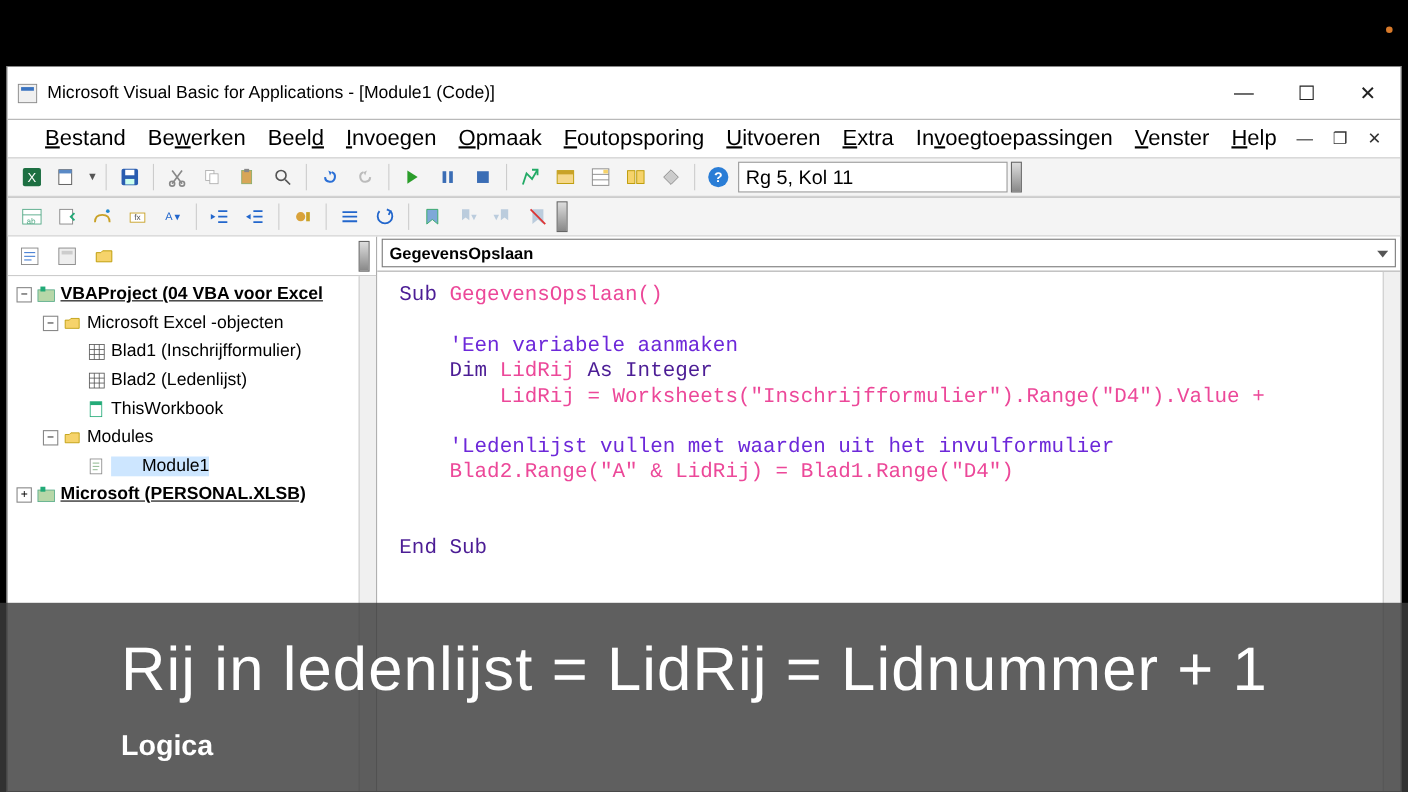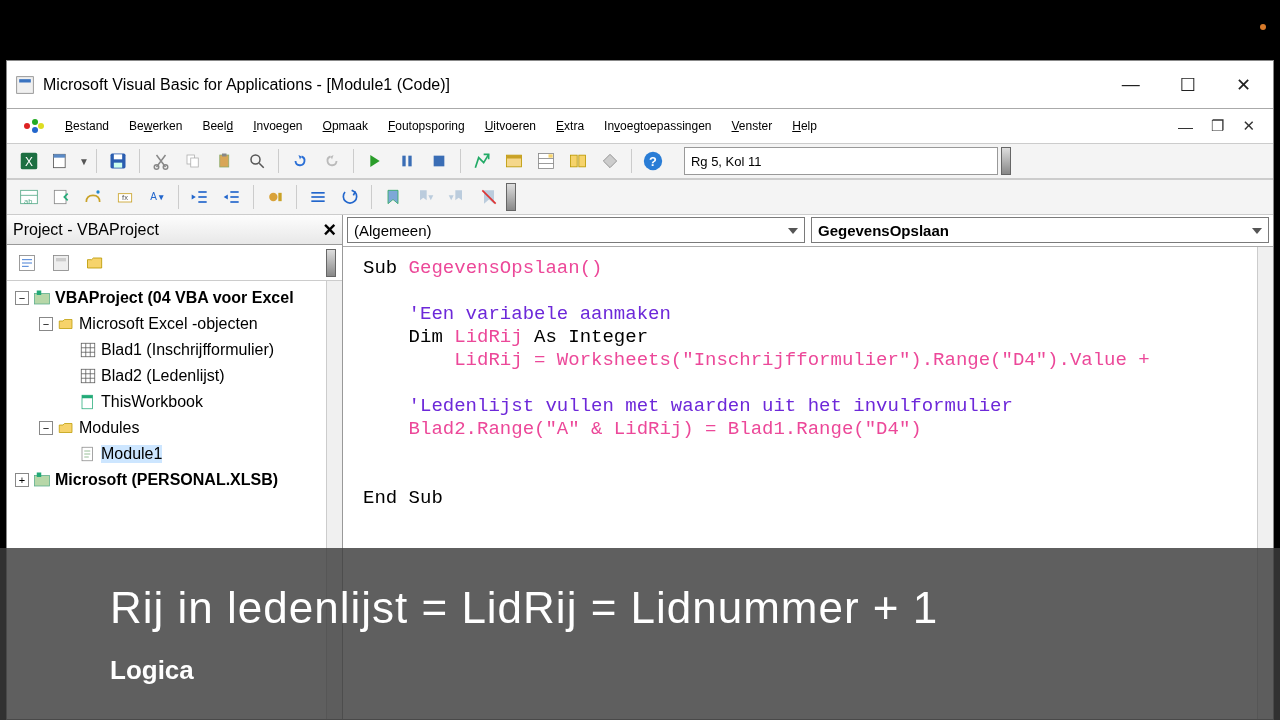--- a/index.html
+++ b/index.html
@@ -47,21 +47,21 @@
     display: flex;
     align-items: center;
     padding: 0 14px;
     background: #fff;
     gap: 8px;
   }
   .vba-logo {
     width: 24px; height: 24px;
     margin-right: 6px;
   }
-  .menu-item { font-size: 12px; color: #000; padding: 2px 6px; cursor: pointer; }
+  .menu-item { font-size: 20px; color: #000; padding: 2px 6px; cursor: pointer; }
   .menu-item .ul { text-decoration: underline; }
   .menubar-right { margin-left:auto; display:flex; gap:10px; align-items:center; }
   .mdi-btn { font-size:15px; cursor:pointer; padding:0 4px; color:#333;}
   .toolbar, .toolbar2 {
     height: 36px;
     display: flex;
     align-items: center;
     padding: 2px 8px;
     gap: 4px;
     background: #f4f4f4;
@@ -69,26 +69,26 @@
     border-bottom: 1px solid #ccc;
   }
   .tb-btn {
     width: 28px; height: 28px;
     display:flex; align-items:center; justify-content:center;
     cursor:pointer;
     border-radius:2px;
   }
   .tb-sep { width:1px; height:24px; background:#ccc; margin:0 3px;}
   .pos-box {
-    margin-left: 13px;
+    margin-left: 0;
     height: 28px;
-    width: 314px;
+    width: 245px;
     border: 1px solid #999;
     background: #fff;
-    font-size: 13px;
+    font-size: 18px;
     padding: 2px 6px;
     display:flex;align-items:center;
   }
   .drop-handle { width:10px; height:28px; background:linear-gradient(#ddd,#888);border:1px solid #666; margin-left:-1px;}
   .body {
     flex: 1;
     display: flex;
     overflow: hidden;
   }
   .project-pane {
@@ -111,22 +111,22 @@
     border-bottom:1px solid #ccc;
   }
   .tree {
     flex:1; overflow:auto; padding:4px 4px;
     font-size:16px;
   }
   .tree-row { display:flex; align-items:center; height:26px; white-space:nowrap;}
   .twisty { width:14px; height:14px; border:1px solid #888; font-size:11px; display:flex;align-items:center;justify-content:center; margin-right:4px; cursor:pointer; background:#fff;}
   .tree-icon { width:18px; height:18px; margin-right:4px;}
   .tree-label { cursor:pointer; }
-  .tree-label.selected { background:#cde6ff; }
-  .bold { font-weight:bold;}
+  .tree-label.selected { background:#cde6ff;padding-left:28px; }
+  .bold { font-weight:bold;text-decoration:underline;}
   .ind { display:inline-block; }
   .code-area {
     flex:1; display:flex; flex-direction:column; background:#fff;
   }
   .code-toolbar {
     height:32px; display:flex; gap:6px; padding:2px 4px;
     border-bottom:1px solid #aaa;
   }
   .combo {
     flex:1; height:26px; border:1px solid #7a7a7a;
@@ -143,34 +143,34 @@
   .combo.bold-text { font-weight:bold;}
   .code-editor {
     flex:1; position:relative;
     font-family: Consolas, "Courier New", monospace;
     font-size: 19px;
     line-height: 23px;
     padding: 10px 20px;
     white-space: pre;
     overflow:auto;
   }
-  .kw { color:#000000; }
+  .kw { color:#4c1d95; }
   .cmt { color:#6d28d9; } 
   .txt { color:#ec4899;}
   .scrollbar-v { position:absolute; right:0; top:0; bottom:0; width:16px; background:#f0f0f0; border-left:1px solid #ccc;}
   .proj-scroll { position:absolute; right:0; top:0; bottom:0; width:16px; background:#f0f0f0; border-left:1px solid #ccc;}
   .overlay {
     position:absolute; left:0; right:0; bottom:0;
     height:172px;
     background: rgba(60,60,60,0.82);
     color:#fff;
     padding: 18px 110px;
     display:flex; flex-direction:column; justify-content:center;
   }
-  .overlay-title { font-size:44px; font-weight:300; letter-spacing:1px;}
+  .overlay-title { font-size:56px; font-weight:300; letter-spacing:1px;}
   .overlay-sub { font-size:26px; font-weight:600; margin-top:22px;}
 </style>
 </head>
 <body>
 
 <div class="dot"></div>
 
 <div class="window">
 
   <div class="titlebar">
@@ -428,24 +428,20 @@
         <svg viewBox="0 0 24 24" width="20" height="20">
           <path d="M6 4 H18 V20 L12 15 L6 20 Z" fill="#bcd"></path>
           <line x1="4" y1="4" x2="20" y2="20" stroke="#d33" stroke-width="2"></line>
         </svg>
       </div>
     <div class="drop-handle"></div>
   </div>
 
   <div class="body">
     <div class="project-pane">
-      <div class="pane-title">
-        <span>Project - VBAProject</span>
-        <span class="close-x">×</span>
-      </div>
       <div class="pane-toolbar">
         <div class="tb-btn">
             <svg viewBox="0 0 24 24" width="20" height="20">
               <rect x="3" y="3" width="18" height="18" fill="#fff" stroke="#888"></rect>
               <line x1="6" y1="8" x2="18" y2="8" stroke="#26c"></line>
               <line x1="6" y1="12" x2="18" y2="12" stroke="#26c"></line>
               <line x1="6" y1="16" x2="14" y2="16" stroke="#26c"></line>
             </svg>
           </div>
         <div class="tb-btn">
@@ -536,23 +532,20 @@
                 <rect x="5" y="2" width="6" height="6" fill="#2a7"></rect>
               </svg></span>
           <span class="tree-label bold">Microsoft (PERSONAL.XLSB)</span>
         </div>
         <div class="proj-scroll"></div>
       </div>
     </div>
 
     <div class="code-area">
       <div class="code-toolbar">
-        <div class="combo">
-          <span>(Algemeen)</span>
-        </div>
         <div class="combo bold-text">
           <span>GegevensOpslaan</span>
         </div>
       </div>
       <div class="code-editor"><span class="kw">Sub</span><span class="txt"> GegevensOpslaan()</span>
 
 <span class="cmt">    'Een variabele aanmaken</span>
 <span class="txt">    </span><span class="kw">Dim</span><span class="txt"> LidRij </span><span class="kw">As Integer</span>
 <span class="txt">        LidRij = Worksheets("Inschrijfformulier").Range("D4").Value + </span>
 

